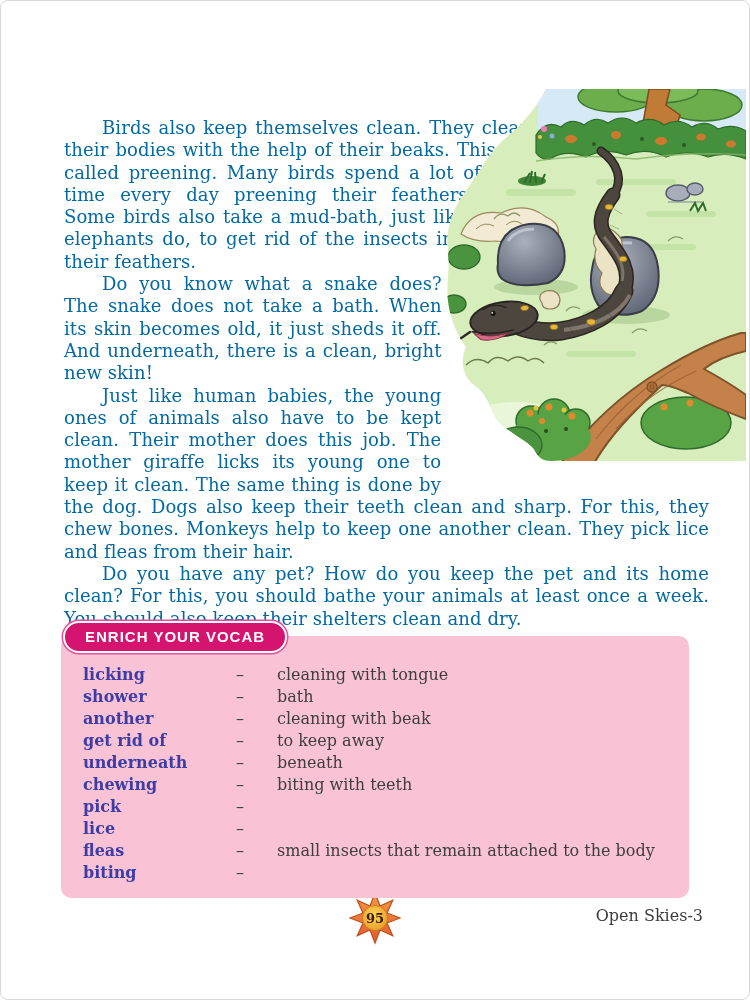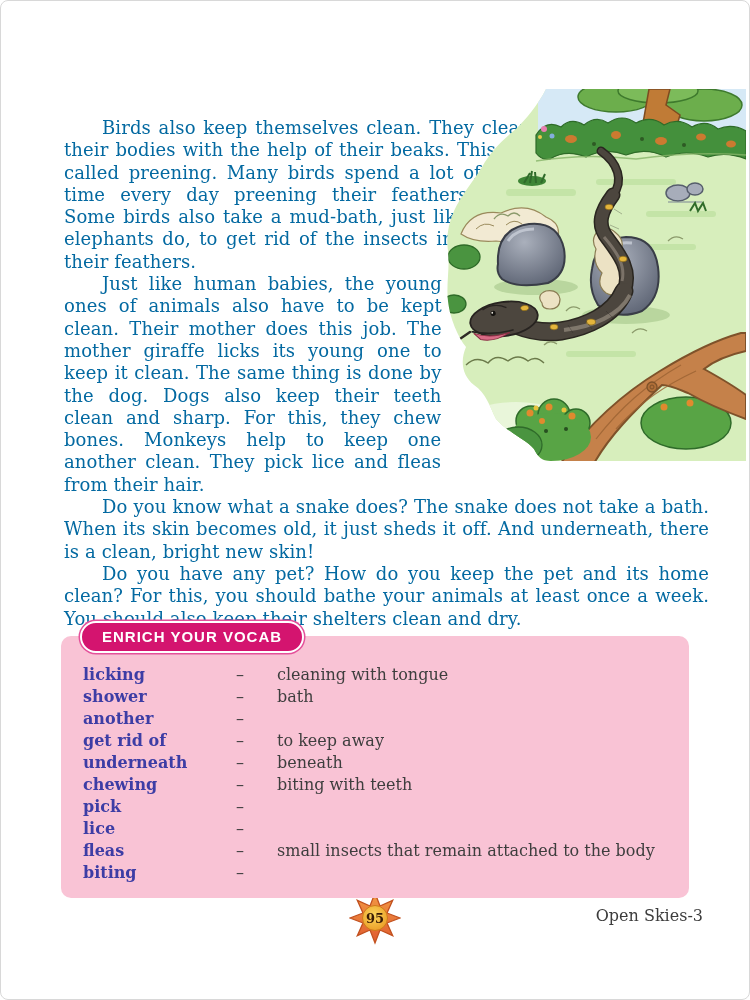--- a/index.html
+++ b/index.html
@@ -17,21 +17,21 @@
   }
   .body-text p{margin:0;text-indent:38px;}
   .wrap-spacer{
     float:right;width:268px;height:378px;
     shape-outside:polygon(103px 0,77px 45px,38px 68px,31px 95px,23px 120px,1px 150px,0 378px,268px 378px,268px 0);
   }
   .illus{position:absolute;left:445px;top:88px;width:300px;height:378px;pointer-events:none;}
   
   .vocab-section{position:absolute;left:60px;top:620px;width:628px;}
   .vocab-pill{
-    display:inline-block;position:relative;z-index:2;margin-left:19px;
+    display:inline-block;position:relative;z-index:2;margin-left:2px;
     background:#d4146f;color:#fff;
     font-family:"Liberation Sans",sans-serif;font-weight:bold;
     font-size:15px;letter-spacing:1px;
     padding:5px 20px 6px;border:2px solid #fff;border-radius:17px;
     box-shadow:0 0 0 1.5px #e4509a;
   }
   .vocab-box{
     position:relative;z-index:1;margin-top:-17px;background:#f9c3d5;
     border-radius:10px;padding:28px 18px 14px 22px;box-sizing:border-box;
     width:628px;min-height:234px;
@@ -44,22 +44,22 @@
   .footer-book{position:absolute;right:46px;top:905px;font-size:16px;color:#3c3c3c;}
 </style>
 </head>
 <body>
 
 <div class="page">
 
   <div class="body-text">
     <div class="wrap-spacer"></div>
     <p>Birds also keep themselves clean. They clean their bodies with the help of their beaks. This is called preening. Many birds spend a lot of time every day preening their feathers. Some birds also take a mud-bath, just like elephants do, to get rid of the insects in their feathers.</p>
+    <p>Do you know what a snake does? The snake does not take a bath. When its skin becomes old, it just sheds it off. And underneath, there is a clean, bright new skin!</p>
     <p>Just like human babies, the young ones of animals also have to be kept clean. Their mother does this job. The mother giraffe licks its young one to keep it clean. The same thing is done by the dog. Dogs also keep their teeth clean and sharp. For this, they chew bones. Monkeys help to keep one another clean. They pick lice and fleas from their hair.</p>
-    <p>Do you know what a snake does? The snake does not take a bath. When its skin becomes old, it just sheds it off. And underneath, there is a clean, bright new skin!</p>
     <p>Do you have any pet? How do you keep the pet and its home clean? For this, you should bathe your animals at least once a week. You should also keep their shelters clean and dry.</p>
   </div>
 
   <svg class="illus" viewBox="0 0 300 378" xmlns="http://www.w3.org/2000/svg">
     <defs>
       <radialGradient id="rockG" cx="40%" cy="30%" r="80%">
         <stop offset="0%" stop-color="#aab0bc"></stop>
           <stop offset="100%" stop-color="#596070"></stop>
       </radialGradient>
       <clipPath id="sceneClip">
@@ -189,20 +189,21 @@
         <span class="vdef">cleaning with tongue</span>
       </div>
       <div class="vrow">
         <span class="vword">shower</span>
         <span class="vdash">–</span>
         <span class="vdef">bath</span>
       </div>
       <div class="vrow">
         <span class="vword">another</span>
         <span class="vdash">–</span>
+        <span class="vdef">cleaning with beak</span>
       </div>
       <div class="vrow">
         <span class="vword">get rid of</span>
         <span class="vdash">–</span>
         <span class="vdef">to keep away</span>
       </div>
       <div class="vrow">
         <span class="vword">underneath</span>
         <span class="vdash">–</span>
         <span class="vdef">beneath</span>

